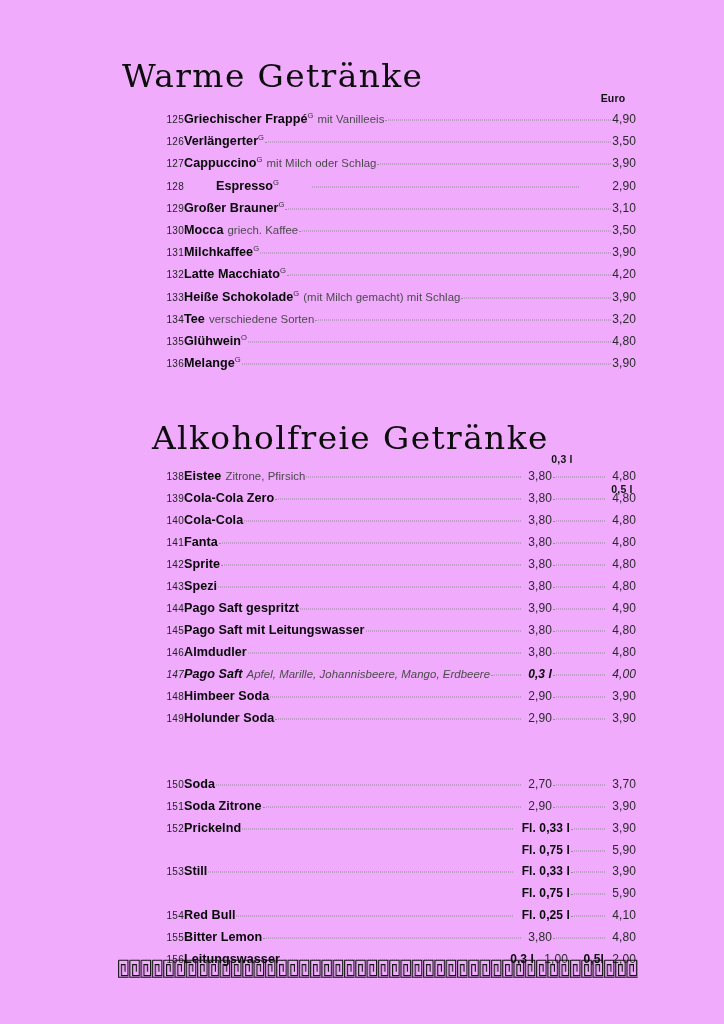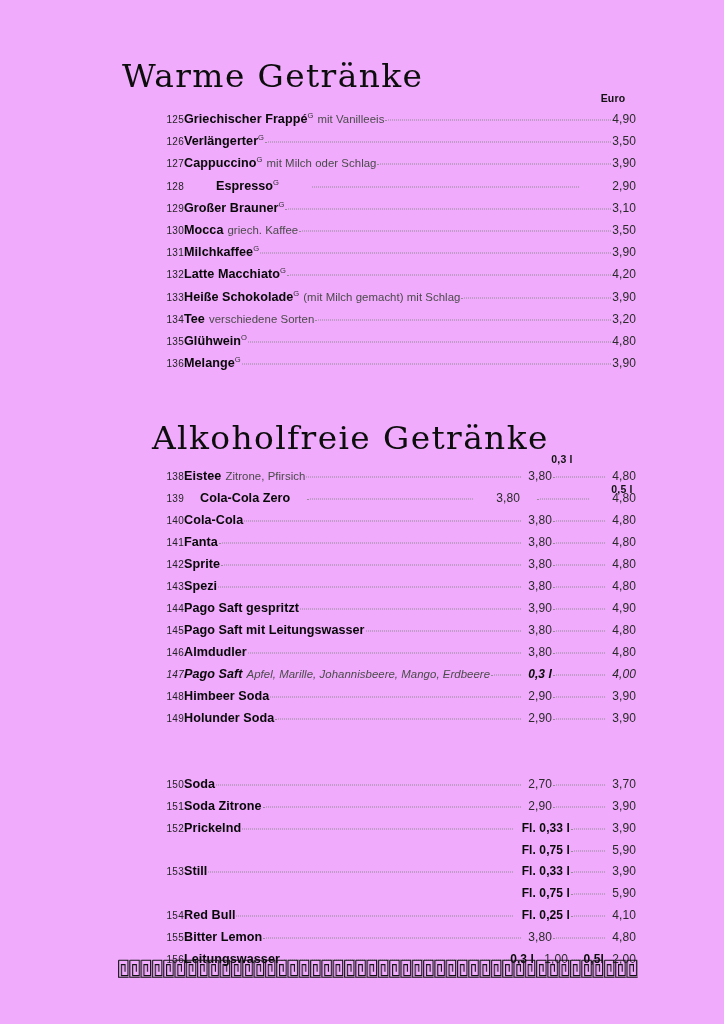--- a/index.html
+++ b/index.html
@@ -225,21 +225,21 @@
     <div class="row" style="margin-bottom:9.4px;">
       <span class="num">138</span>
       <span class="name">Eistee</span>
       <span class="desc">Zitrone, Pfirsich</span>
       <span class="leader"></span>
       <span class="price" style="width:30px;">3,80</span>
       <span class="leader short"></span>
       <span class="price" style="width:30px;">4,80</span>
     </div>
 
-    <div class="row" style="margin-bottom:9.4px;gap:16px;">
+    <div class="row" style="margin-bottom:9.4px;">
       <span class="num">139</span>
       <span class="name">Cola-Cola Zero</span>
       <span class="leader"></span>
       <span class="price" style="width:30px;">3,80</span>
       <span class="leader short"></span>
       <span class="price" style="width:30px;">4,80</span>
     </div>
 
     <div class="row" style="margin-bottom:9.4px;">
       <span class="num">140</span>

